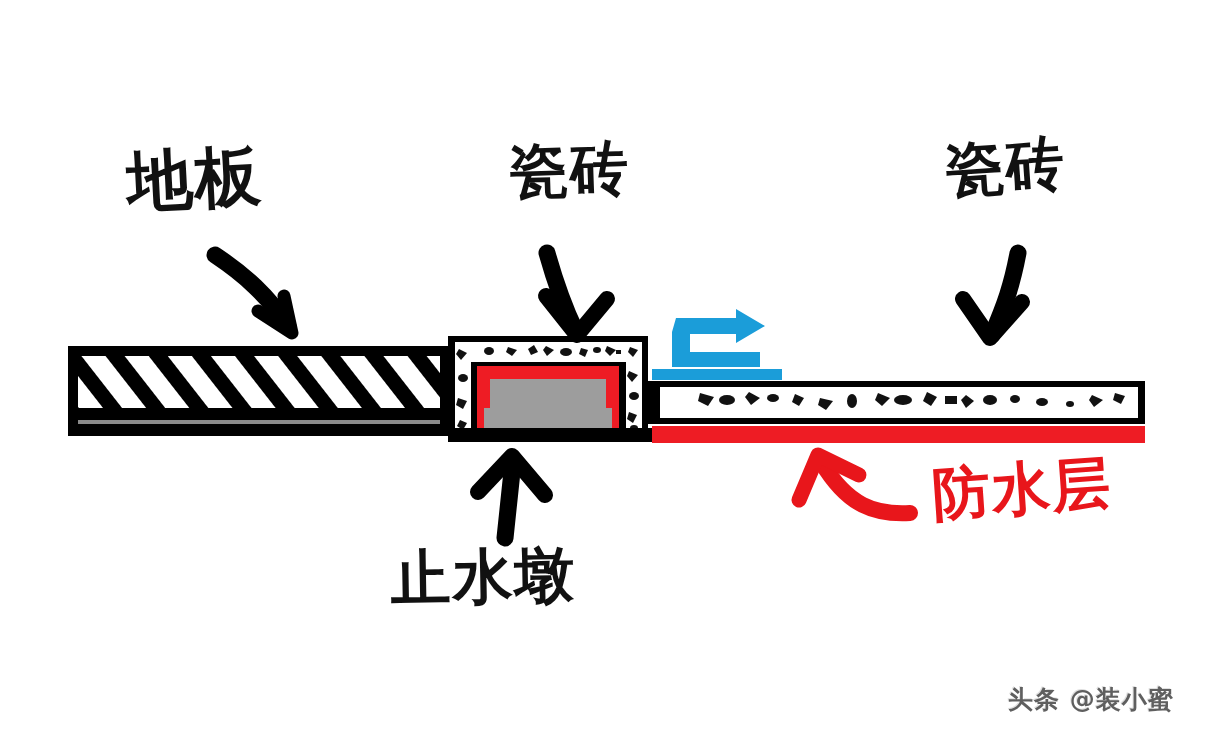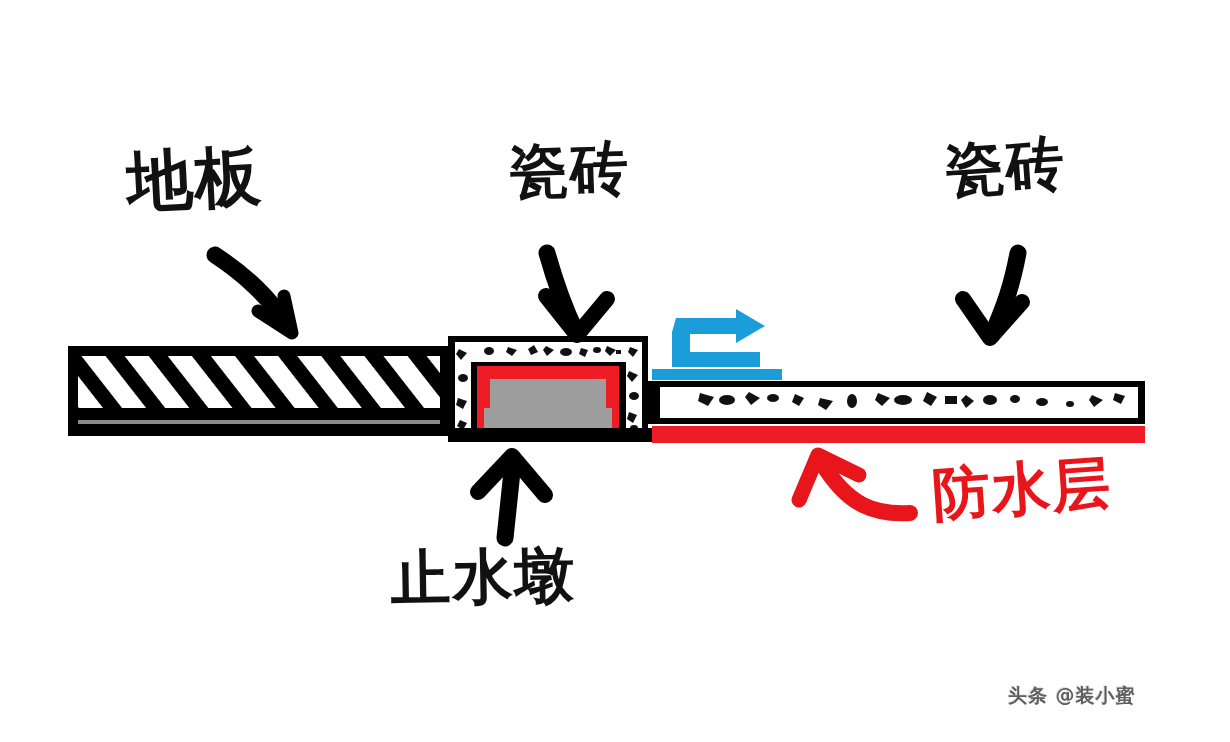--- a/index.html
+++ b/index.html
@@ -21,21 +21,21 @@
     color:#111;
     transform-origin:left top;
   }
   #label-floor   {left:125px; top:150px; font-size:66px; transform:rotate(-3deg);}
   #label-tile-mid{left:509px; top:143px; font-size:58px; transform:rotate(-2deg);}
   #label-tile-rt {left:944px; top:142px; font-size:58px; transform:rotate(-4deg);}
   #label-curb    {left:390px; top:548px; font-size:60px; transform:rotate(-1deg);}
   #label-water   {left:930px; top:466px; font-size:58px; color:#e8161b; transform:rotate(-4deg);}
   #watermark{
     position:absolute; left:1008px; top:683px;
-    font-size:19px; font-weight:700; letter-spacing:1px;
+    font-size:25px; font-weight:700; letter-spacing:1px;
     color:#3c3c3c; opacity:.82;
     text-shadow:1px 1px 0 #fff, -1px -1px 0 #d8d8d8;
     font-family:"DejaVu Sans","Liberation Sans",sans-serif;
   }
 </style>
 </head>
 <body>
 
 <div id="stage">
 

